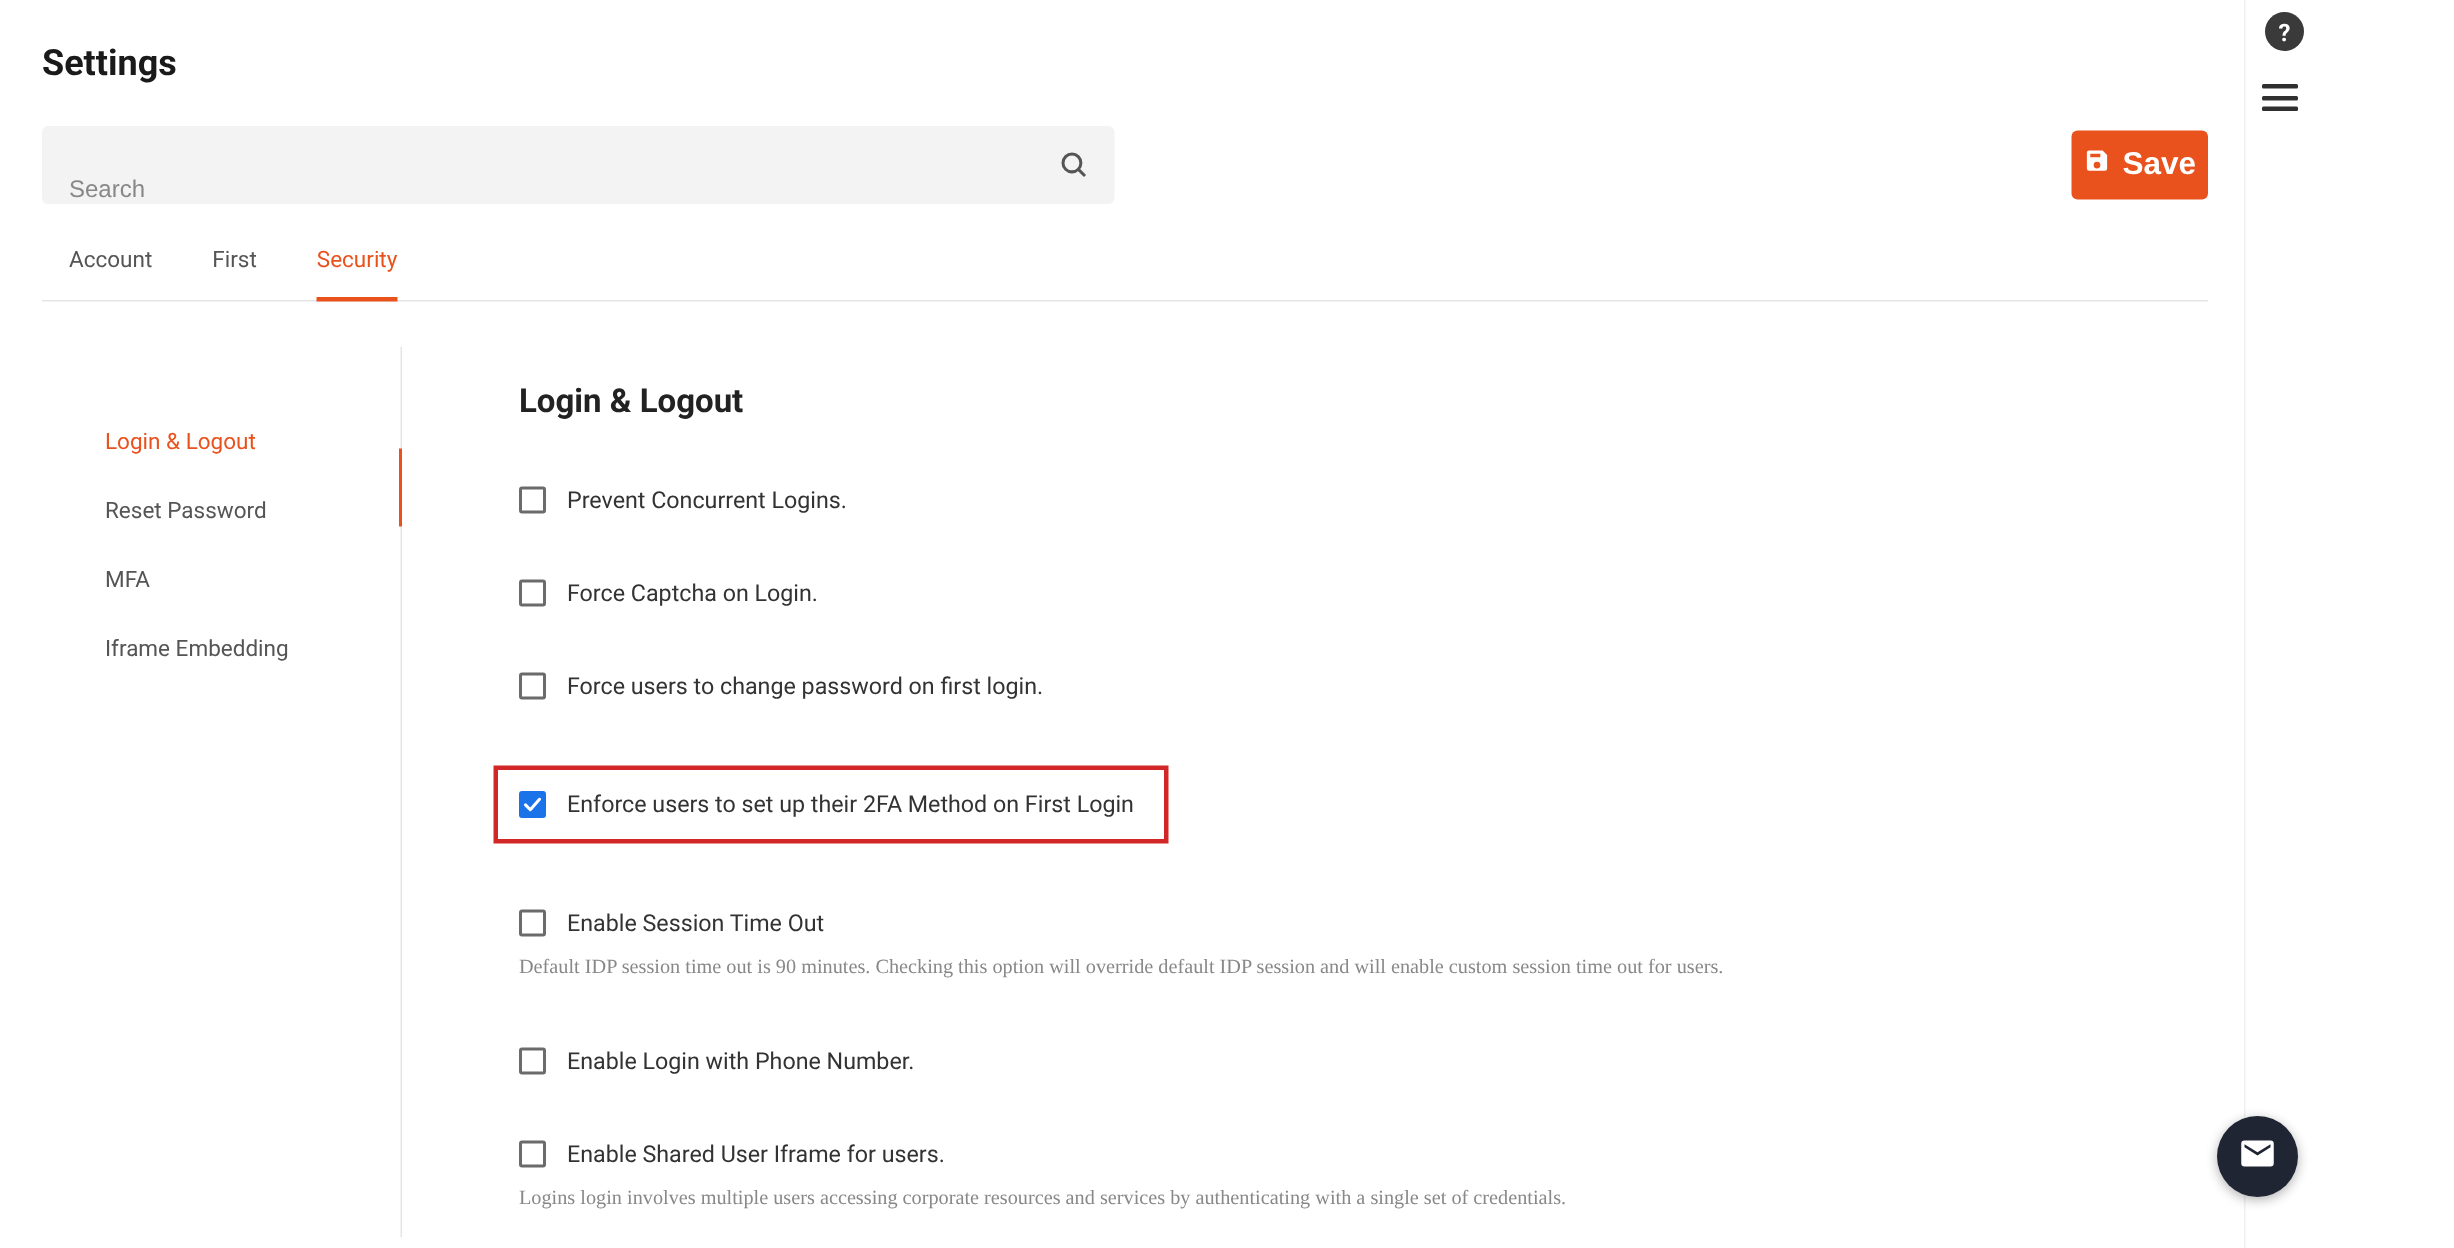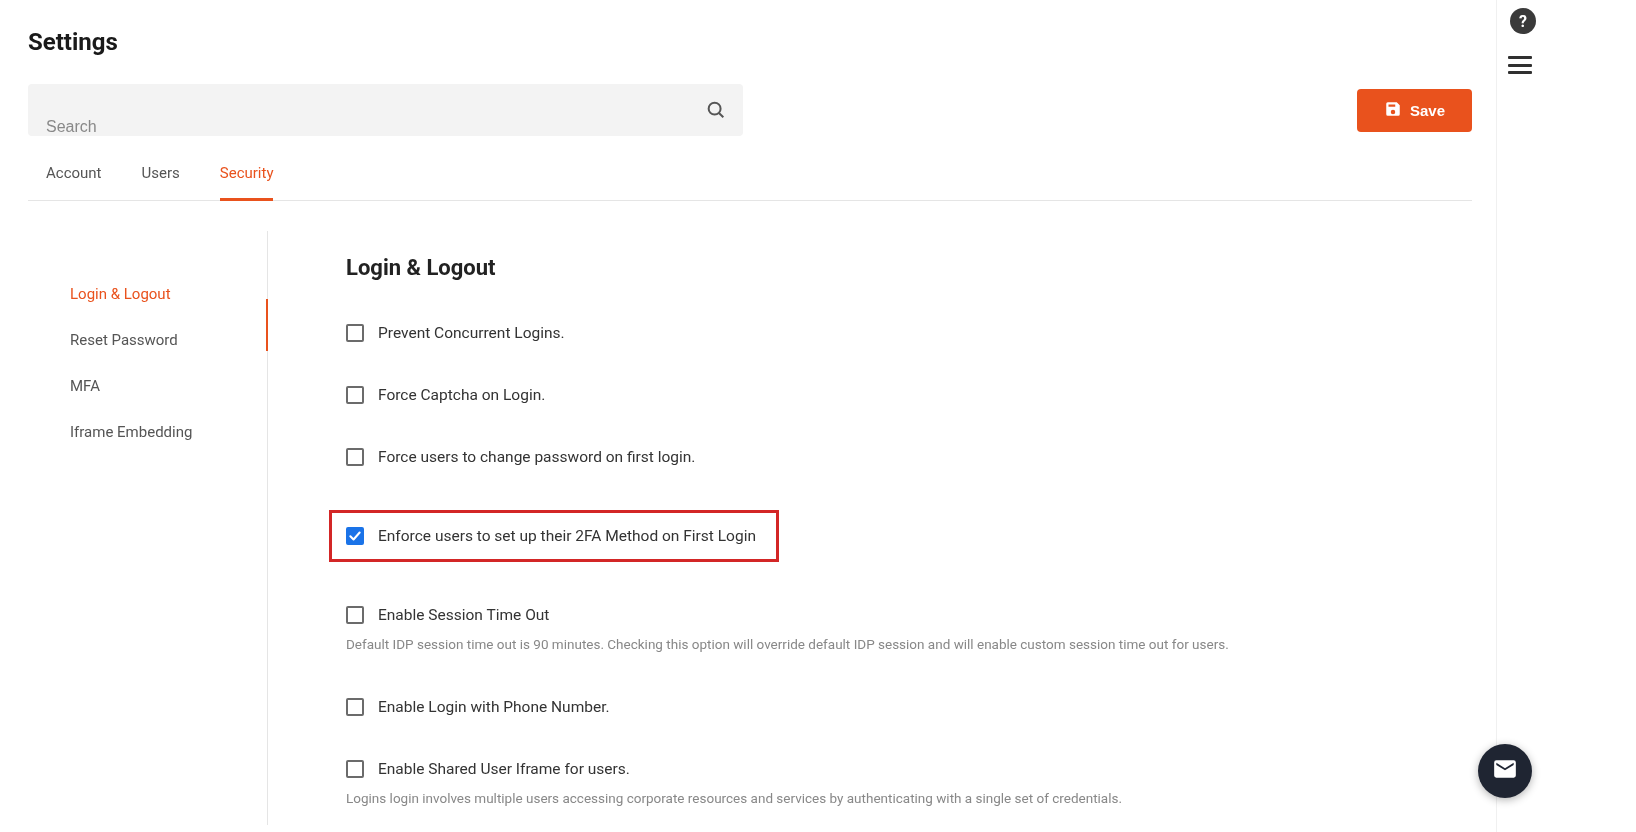--- a/index.html
+++ b/index.html
@@ -56,23 +56,23 @@
     color: #555;
   }
   .spacer { flex: 1; }
   .save-btn {
     display: flex;
     align-items: center;
     gap: 8px;
     background: #e9521d;
     color: #fff;
     border: none;
-    padding: 11px 27px;
+    padding: 11px 8px;
     border-radius: 4px;
-    font-size: 15px;
+    font-size: 21px;
     font-weight: 600;
     cursor: pointer;
   }
   .save-btn svg { width: 18px; height: 18px; }
   .tabs-row {
     display: flex;
     gap: 40px;
     border-bottom: 1px solid #e5e5e5;
     padding-left: 18px;
     margin-right: 24px;
@@ -163,20 +163,21 @@
   .cb.checked svg { width: 14px; height: 14px; }
   .opt-label {
     font-size: 15.5px;
     color: #333;
   }
   .opt-desc {
     font-size: 13.5px;
     color: #888;
     margin-top: 10px;
     line-height: 1.5;
+    font-family: Liberation Serif, serif;
   }
   
   .right-rail {
     position: absolute;
     right: 0; top: 0; bottom: 0;
     width: 140px;
     border-left: 1px solid #f0f0f0;
   }
   .help-badge {
     position: absolute;
@@ -231,21 +232,21 @@
         <svg viewBox="0 0 24 24" fill="currentColor">
             <path d="M17 3H5a2 2 0 0 0-2 2v14a2 2 0 0 0 2 2h14a2 2 0 0 0 2-2V7l-4-4zM12 19a3 3 0 1 1 0-6 3 3 0 0 1 0 6zm3-10H6V6h9v3z"></path>
           </svg>
       </span>
       <span>Save</span>
     </button>
   </div>
 
   <div class="tabs-row" id="tabs-row">
       <div class="tab">Account</div>
-      <div class="tab">Users</div>
+      <div class="tab">First</div>
       <div class="tab active">Security</div>
     </div>
 
   <div class="content-row">
     <div class="side-nav" id="side-nav">
       <div class="side-indicator"></div>
     <div class="side-item active">Login &amp; Logout</div>
         <div class="side-item">Reset Password</div>
         <div class="side-item">MFA</div>
         <div class="side-item">Iframe Embedding</div>

